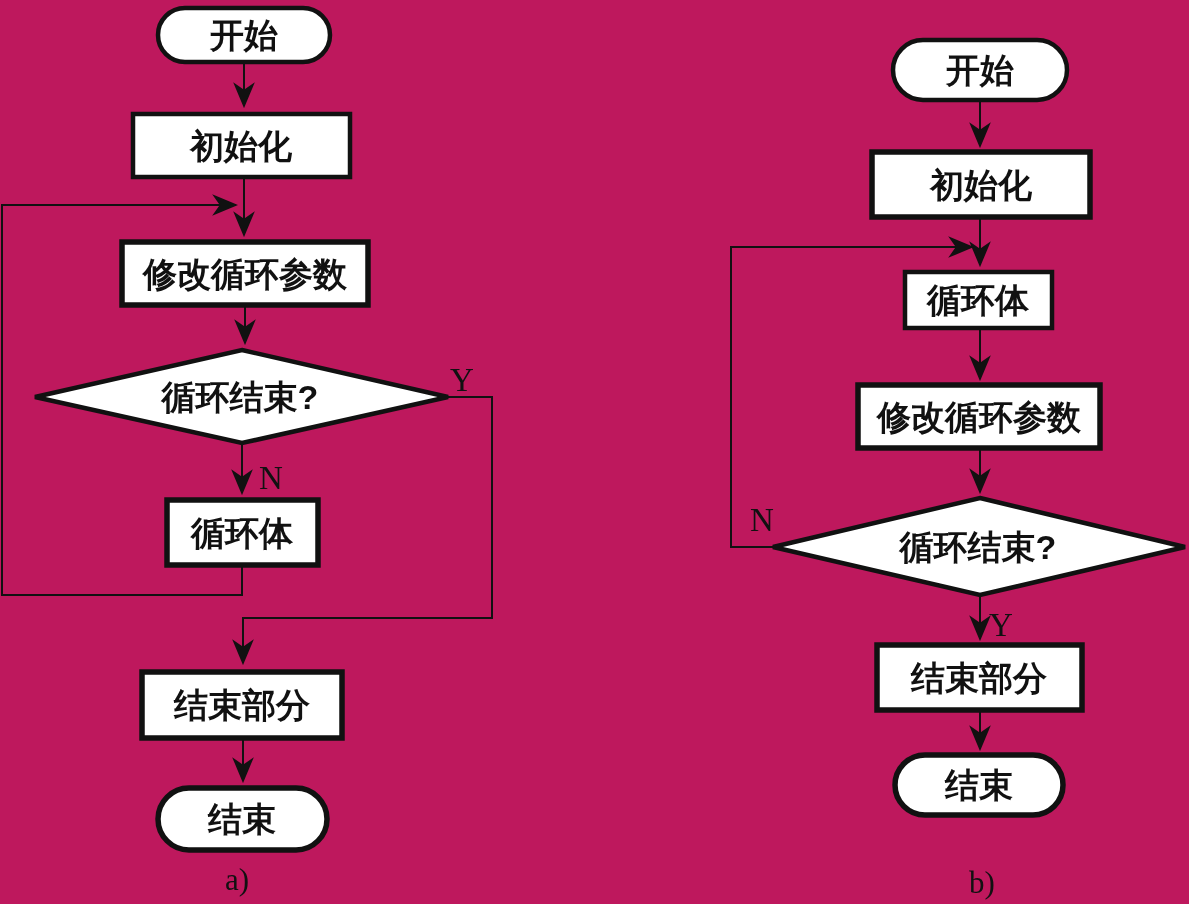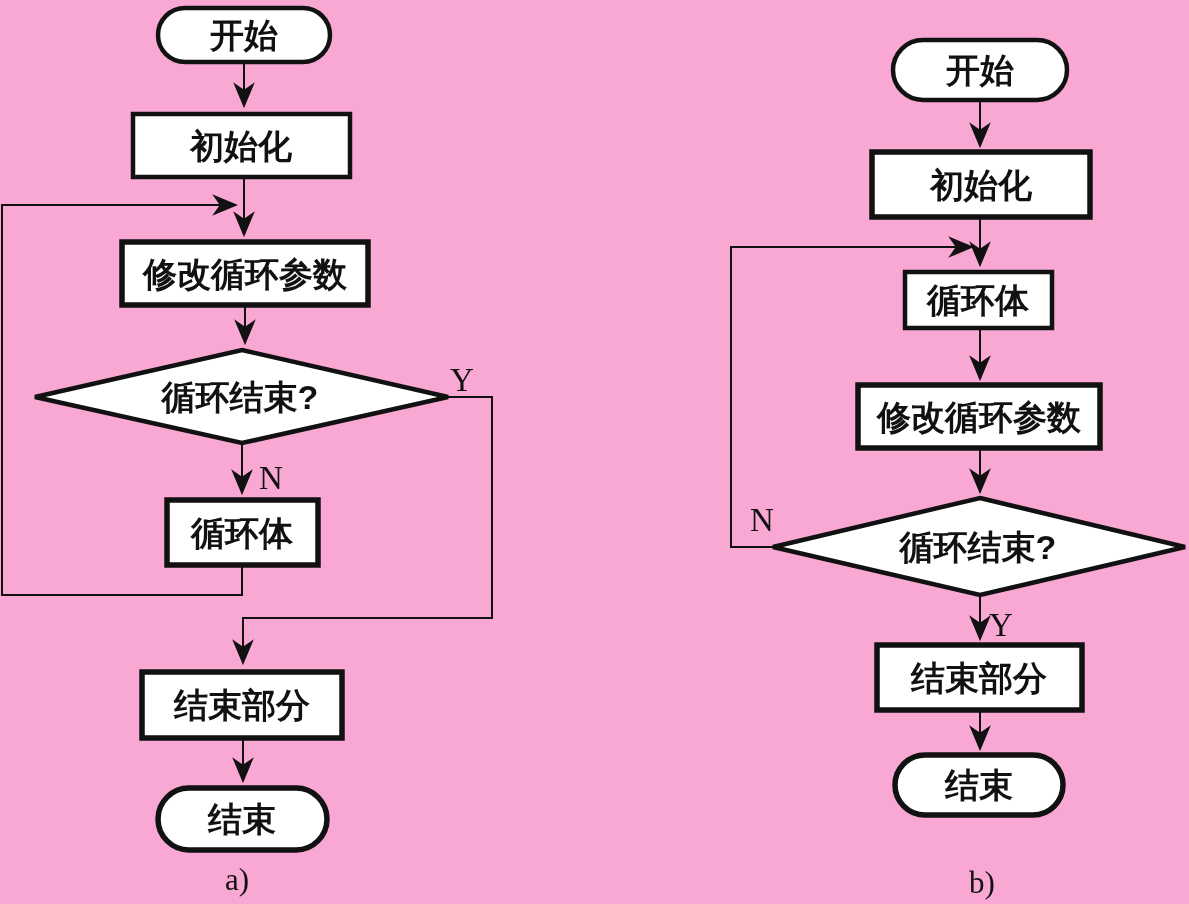--- a/index.html
+++ b/index.html
@@ -7,21 +7,21 @@
     padding: 0;
     background: #ffffff;
     width: 1189px;
     height: 904px;
     overflow: hidden;
   }
   .canvas {
     position: relative;
     width: 1189px;
     height: 904px;
-    background: #f9a8d4;
+    background: #be185d;
   }
   svg { display: block; }
   .shape {
     fill: #ffffff;
     stroke: #111111;
     stroke-width: 4.5;
   }
   .shape-thick {
     fill: #ffffff;
     stroke: #111111;

